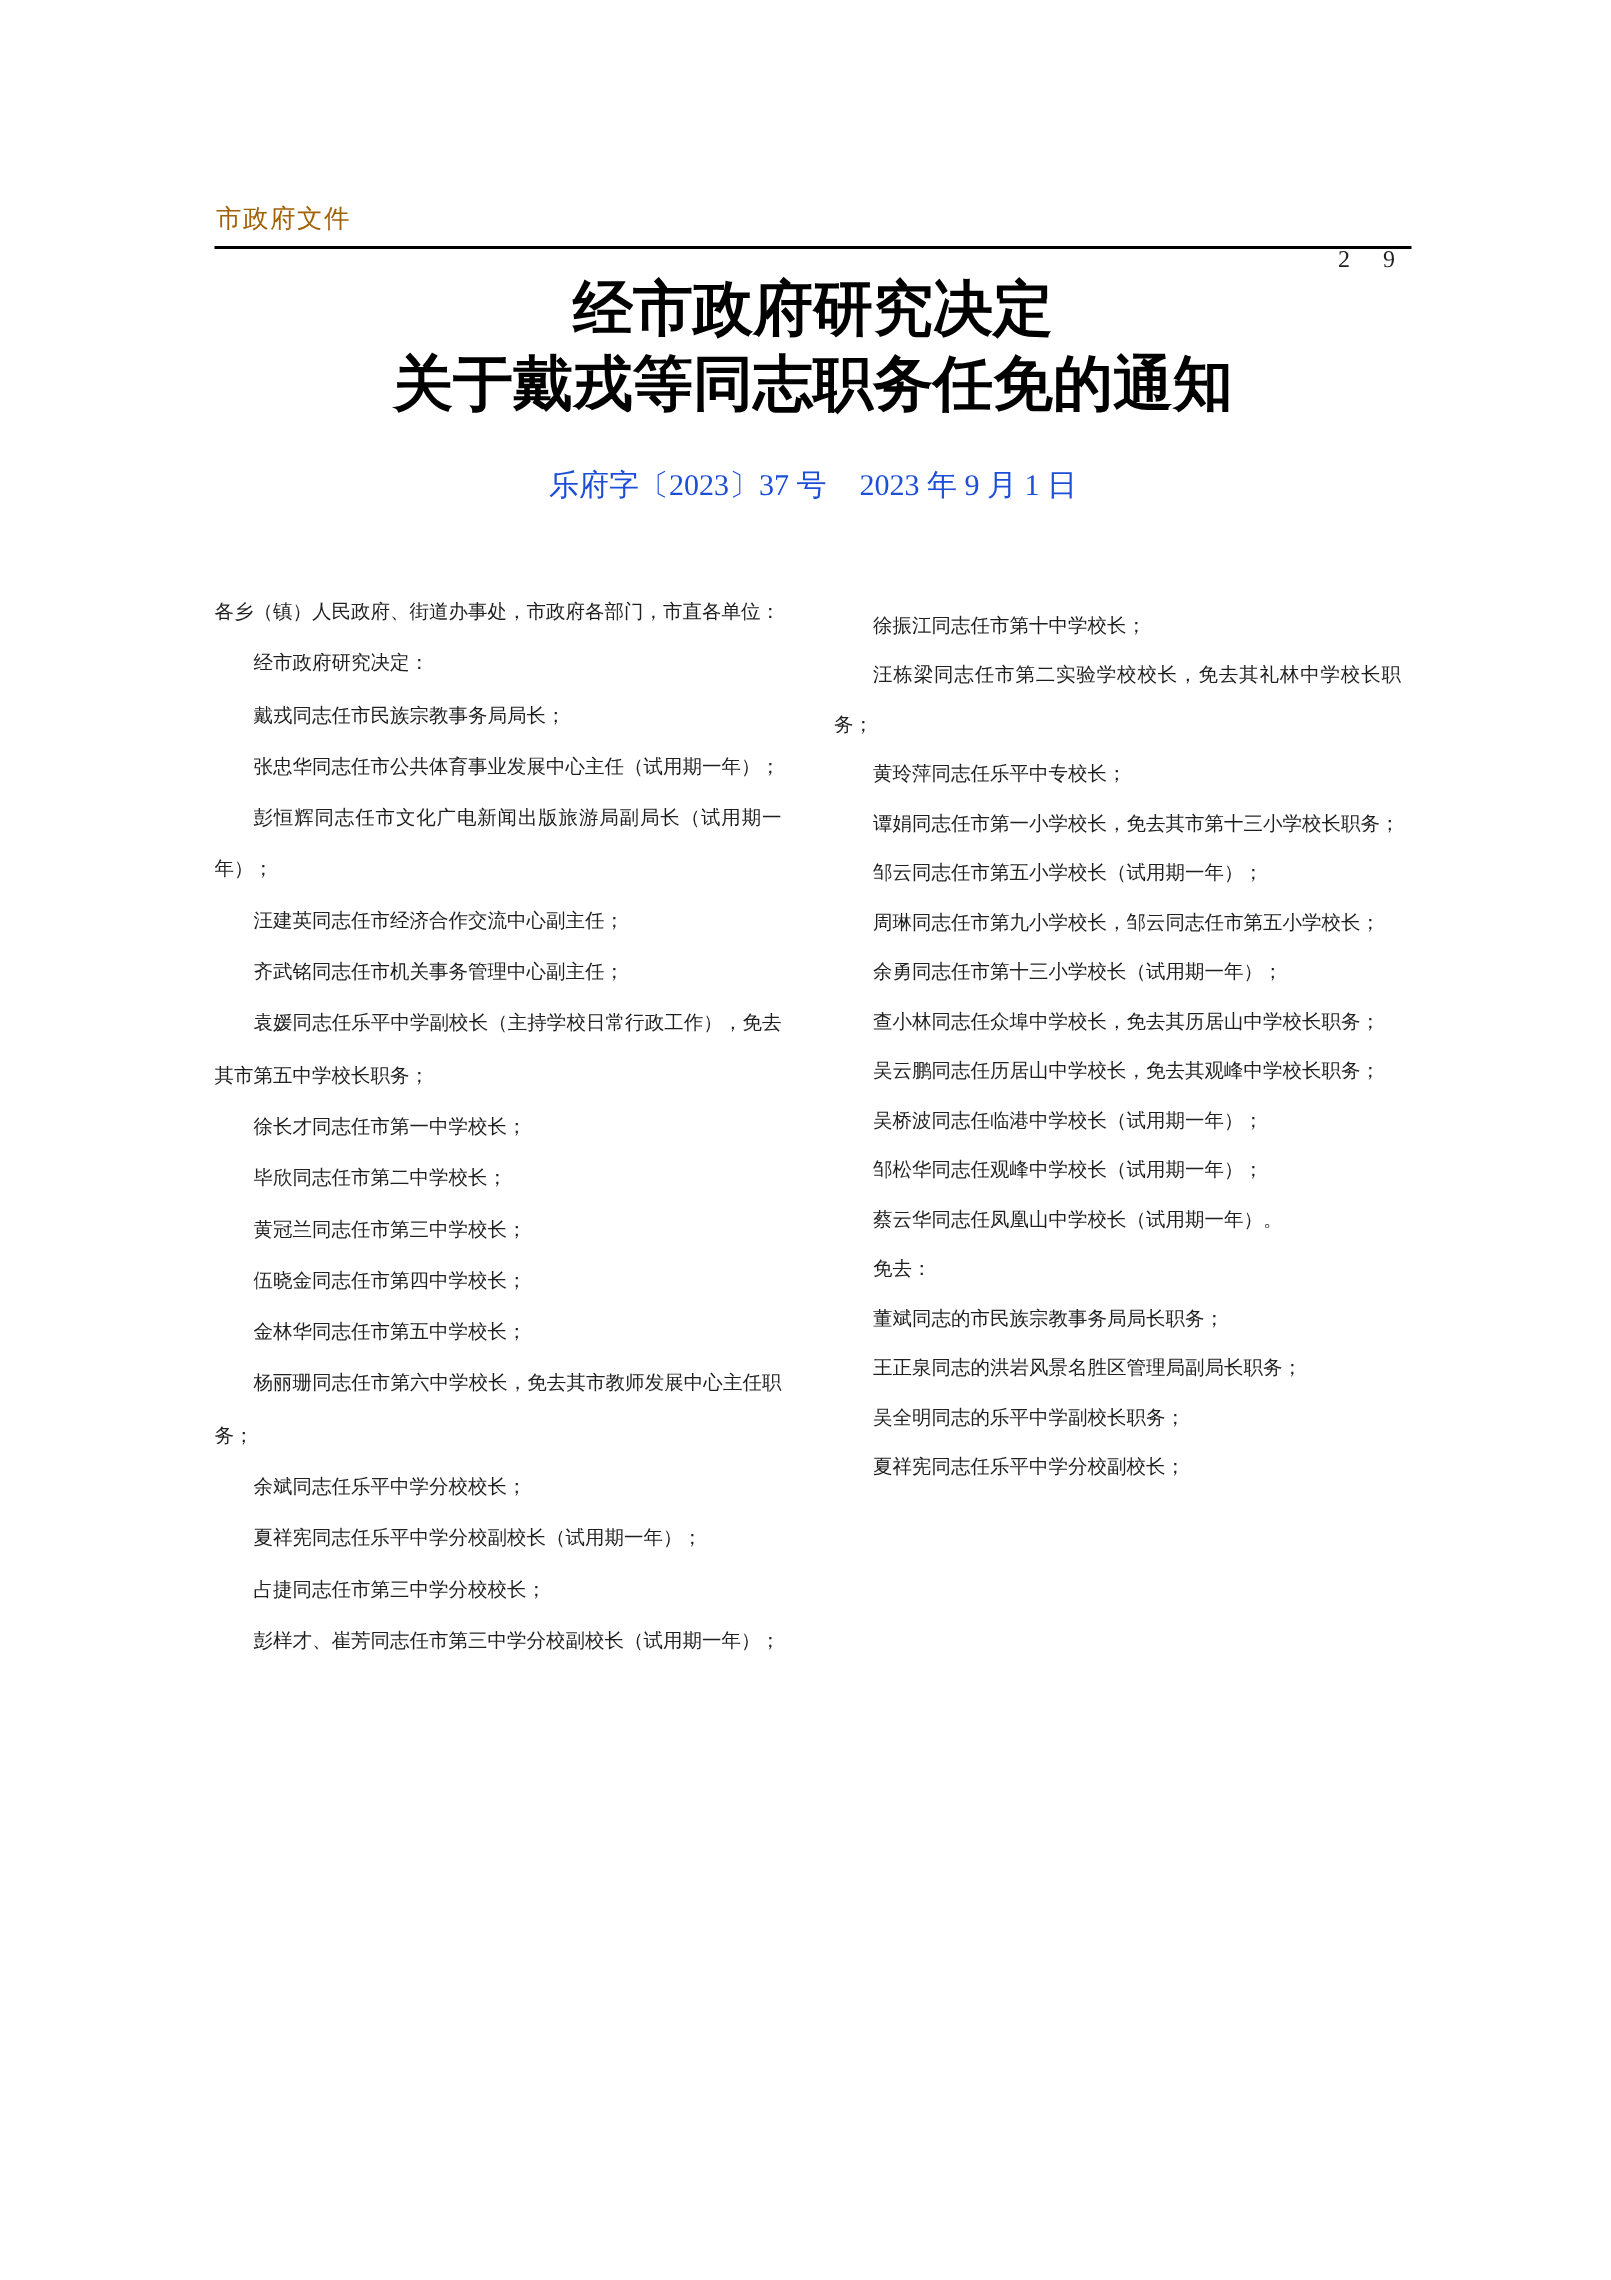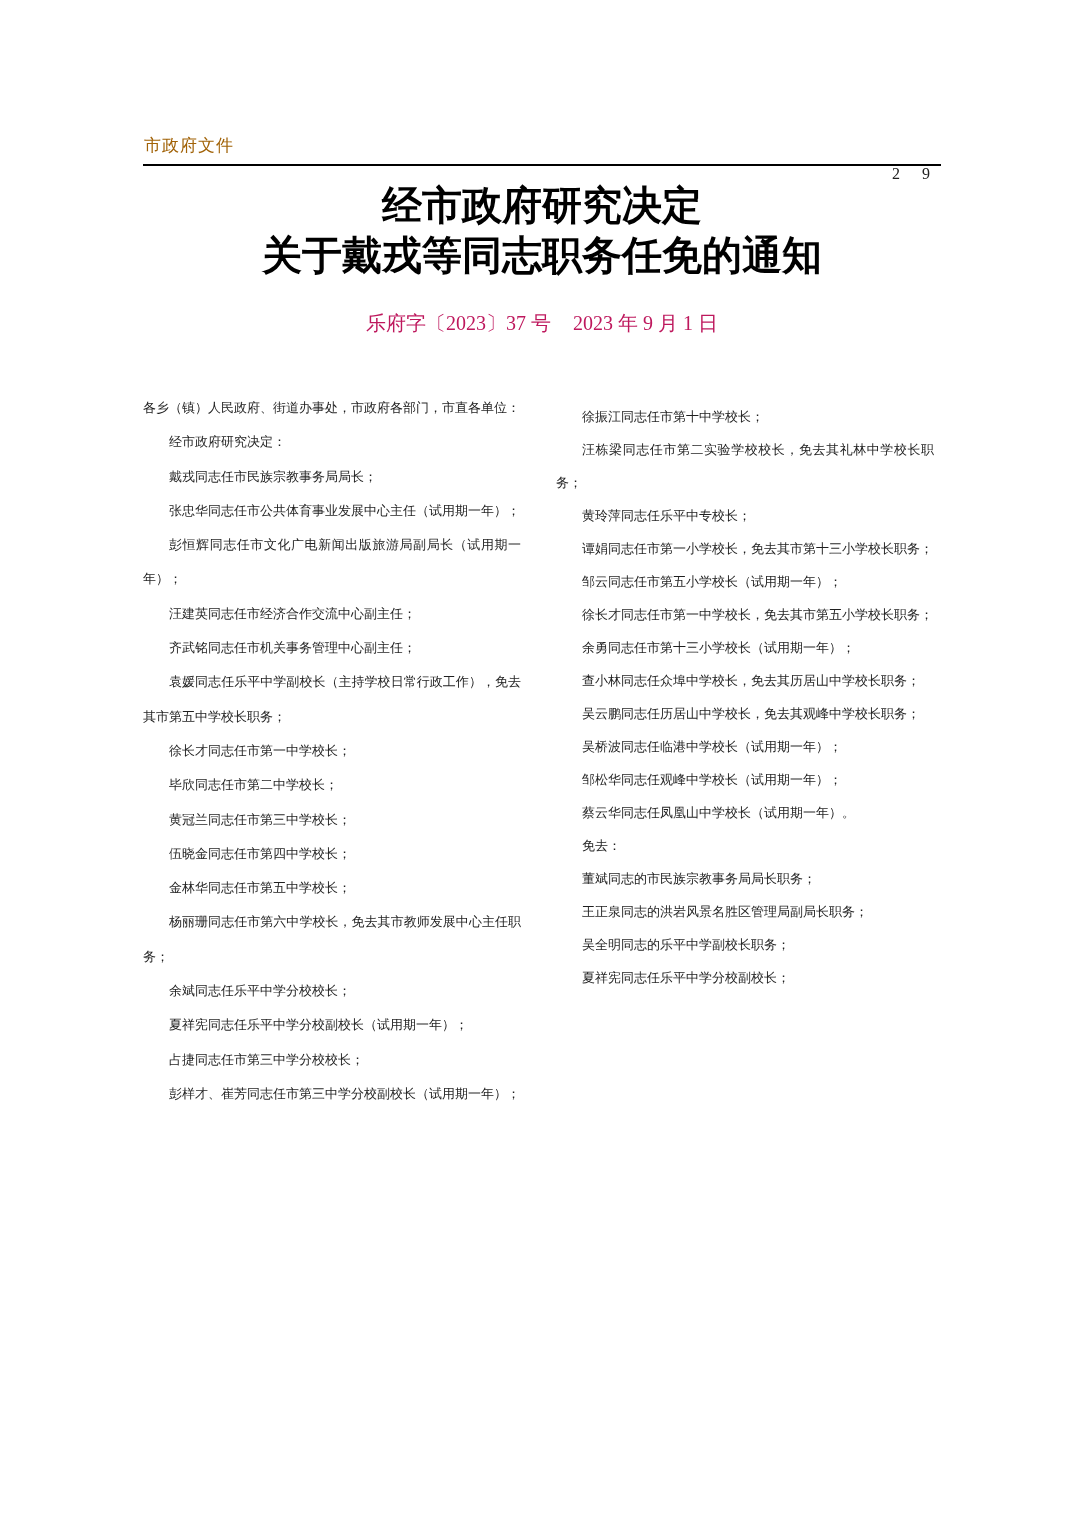--- a/index.html
+++ b/index.html
@@ -47,21 +47,21 @@
     font-weight: bold;
     line-height: 50px;
     color: #000000;
   }
   .docline {
     position: absolute;
     left: 143px; top: 310px;
     width: 798px;
     text-align: center;
     font-size: 20px;
-    color: #be185d;
+    color: #1d4ed8;
     white-space: nowrap;
   }
   .docline .date { margin-left: 22px; }
   .col {
     position: absolute;
     width: 378px;
     font-size: 13px;
     text-align: justify;
     line-break: strict;
     color: #1f1f1f;
@@ -111,21 +111,21 @@
         <p>夏祥宪同志任乐平中学分校副校长（试用期一年）；</p>
         <p>占捷同志任市第三中学分校校长；</p>
         <p>彭样才、崔芳同志任市第三中学分校副校长（试用期一年）；</p>
       </section>
     <section class="col col-right">
         <p>徐振江同志任市第十中学校长；</p>
         <p>汪栋梁同志任市第二实验学校校长，免去其礼林中学校长职务；</p>
         <p>黄玲萍同志任乐平中专校长；</p>
         <p>谭娟同志任市第一小学校长，免去其市第十三小学校长职务；</p>
         <p>邹云同志任市第五小学校长（试用期一年）；</p>
-        <p>徐长才同志任市第一中学校长，免去其市第五小学校长职务；</p>
+        <p>周琳同志任市第九小学校长，邹云同志任市第五小学校长；</p>
         <p>余勇同志任市第十三小学校长（试用期一年）；</p>
         <p>查小林同志任众埠中学校长，免去其历居山中学校长职务；</p>
         <p>吴云鹏同志任历居山中学校长，免去其观峰中学校长职务；</p>
         <p>吴桥波同志任临港中学校长（试用期一年）；</p>
         <p>邹松华同志任观峰中学校长（试用期一年）；</p>
         <p>蔡云华同志任凤凰山中学校长（试用期一年）。</p>
         <p>免去：</p>
         <p>董斌同志的市民族宗教事务局局长职务；</p>
         <p>王正泉同志的洪岩风景名胜区管理局副局长职务；</p>
         <p>吴全明同志的乐平中学副校长职务；</p>

